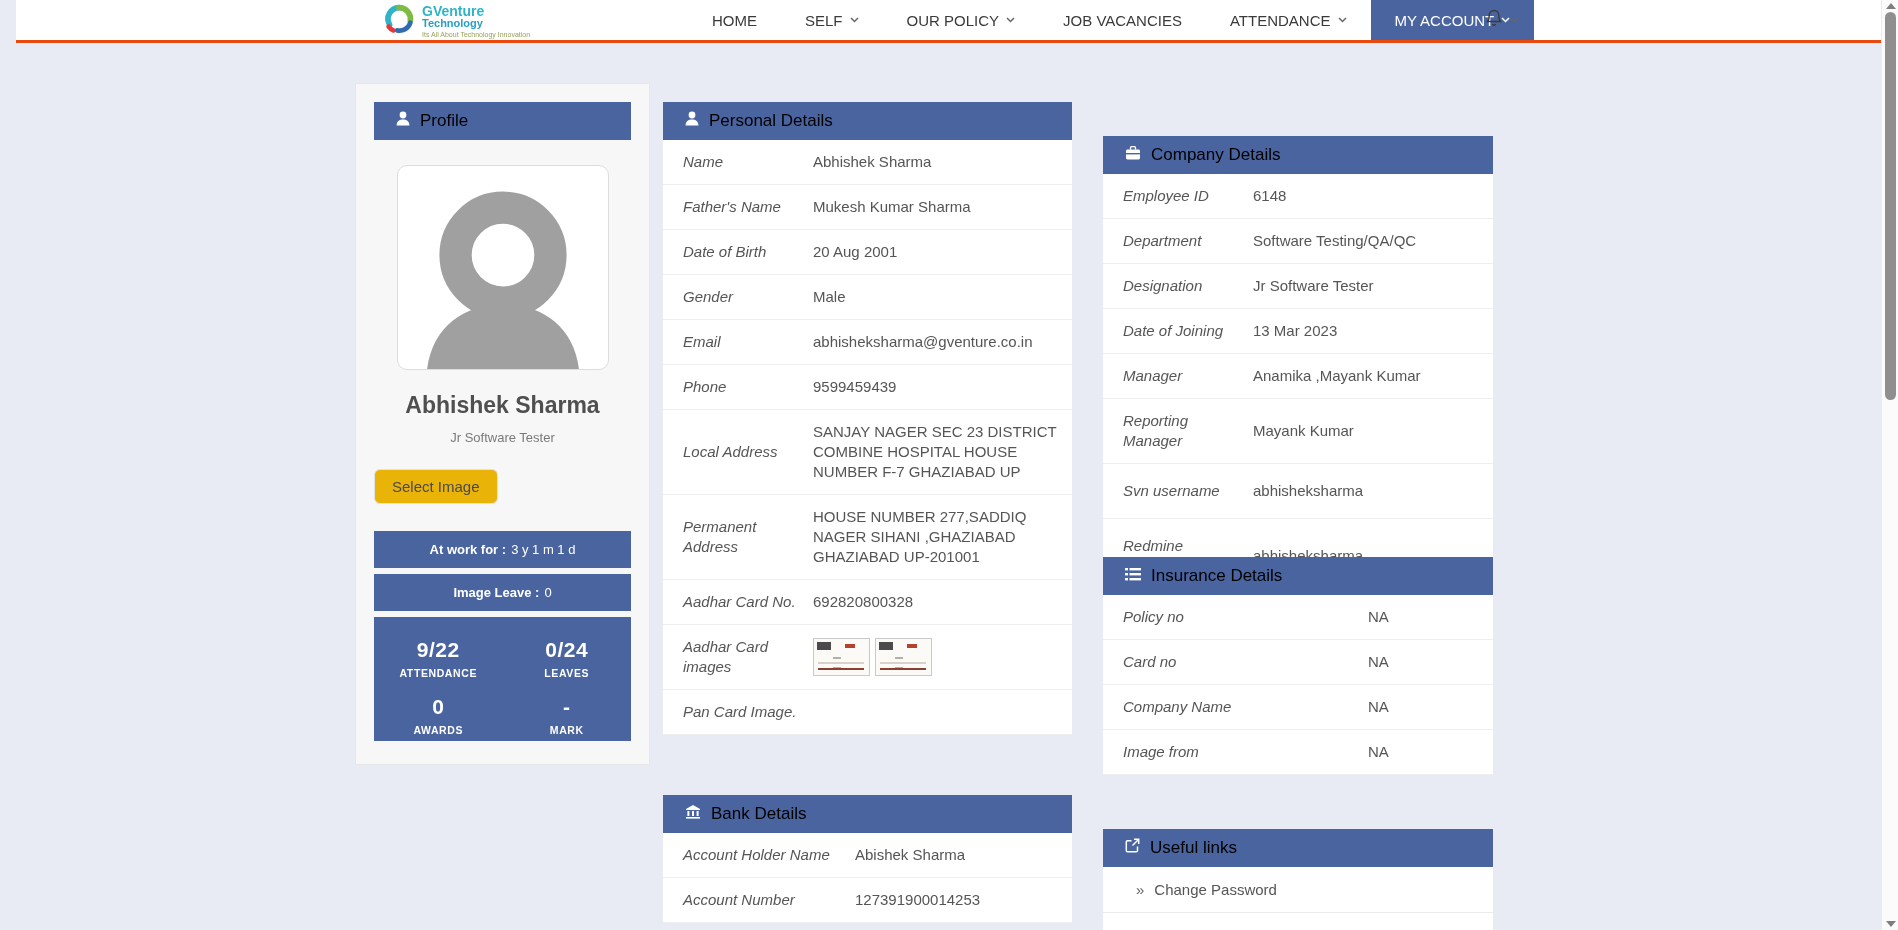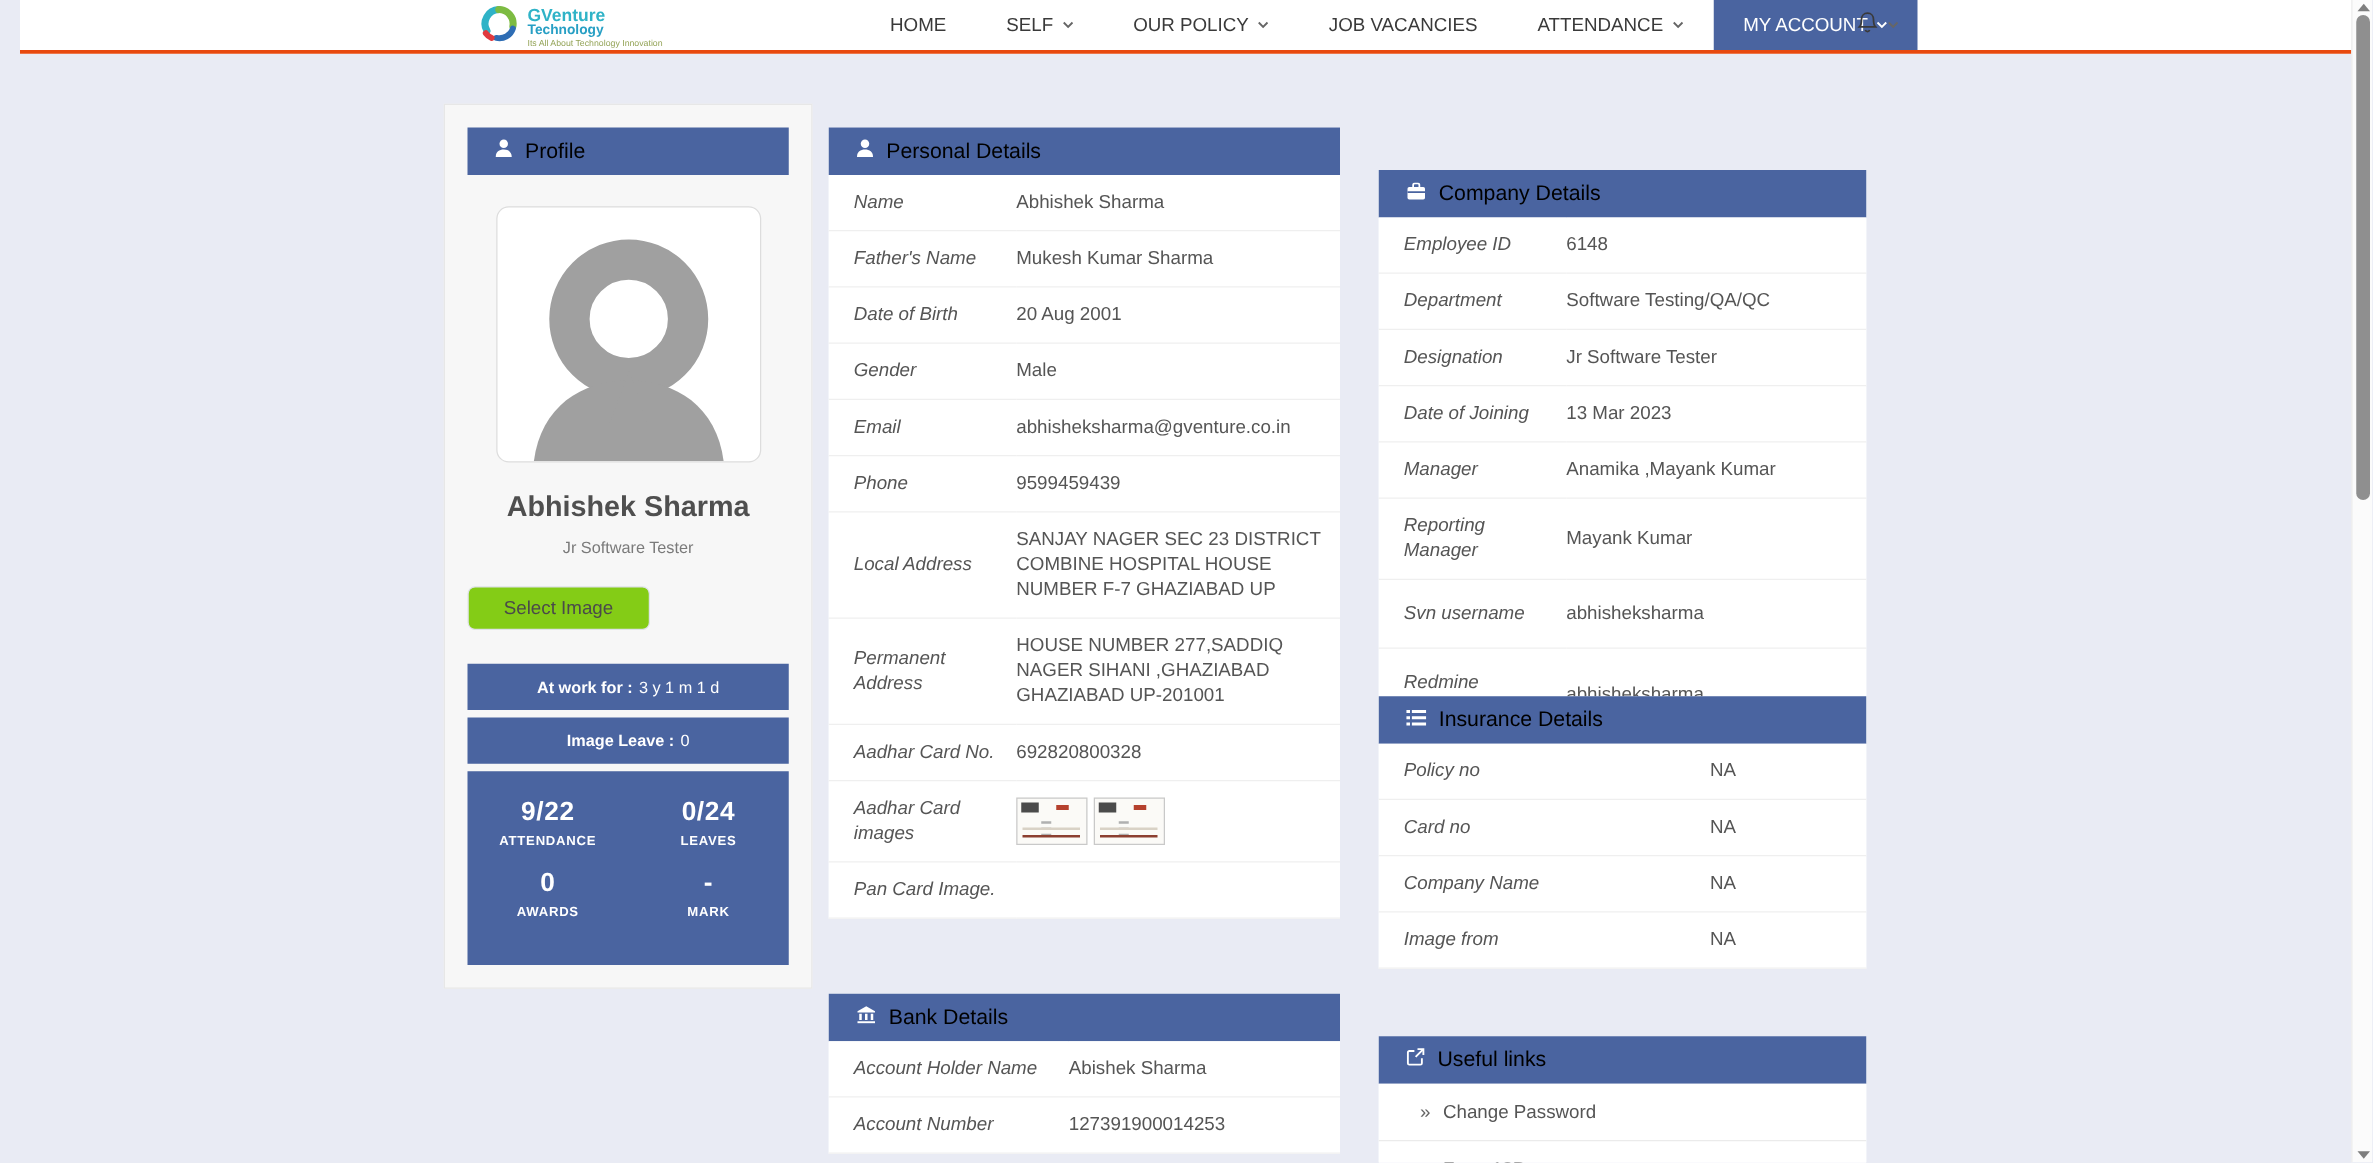--- a/index.html
+++ b/index.html
@@ -67,33 +67,33 @@
   .profile-card {
     background:#f7f7f7; border:1px solid #e7e7e7; padding:18px; min-height:682px;
   }
   .avatar-box {
     width:212px; height:205px; margin:25px auto 0; background:#fff;
     border:1px solid #ddd; border-radius:10px; display:flex; align-items:flex-end; justify-content:center; overflow:hidden;
   }
   .profile-name { text-align:center; font-size:23px; color:#4f4f4f; margin-top:22px; }
   .profile-designation { text-align:center; font-size:13px; color:#7a7a7a; margin-top:11px; }
   .select-image-btn {
-    margin-top:24px; display:inline-block; background:#84cc16; border:1px solid #dfe2e8;
-    border-radius:6px; padding:8px 28px; font-size:15px; color:#4a4a4a; cursor:pointer;
+    margin-top:24px; display:inline-block; background:#eab308; border:1px solid #dfe2e8;
+    border-radius:6px; padding:8px 17px; font-size:15px; color:#4a4a4a; cursor:pointer;
     font-family:inherit;
   }
   .info-bar {
     margin-top:6px; background:#4a64a0; color:#fff; height:37px; display:flex;
     align-items:center; justify-content:center; font-size:13px; gap:5px;
   }
   .info-bar.first { margin-top:27px; }
   .info-bar b { font-weight:bold; }
   .stats {
     margin-top:6px; background:#4a64a0; color:#fff; display:grid;
-    grid-template-columns:1fr 1fr; row-gap:16px; padding:21px 0 36px;
+    grid-template-columns:1fr 1fr; row-gap:16px; padding:21px 0 5px;
   }
   .stat { text-align:center; }
   .stat .num { font-size:21px; font-weight:bold; letter-spacing:.5px; }
   .stat .cap { font-size:10.5px; font-weight:bold; letter-spacing:.6px; margin-top:5px; }
   
   .links-list { list-style:none; background:#fff; }
   .links-list li {
     height:46px; display:flex; align-items:center; gap:10px; padding-left:33px;
     font-size:15px; color:#555; border-bottom:1px solid #ebebeb; cursor:pointer;
   }

